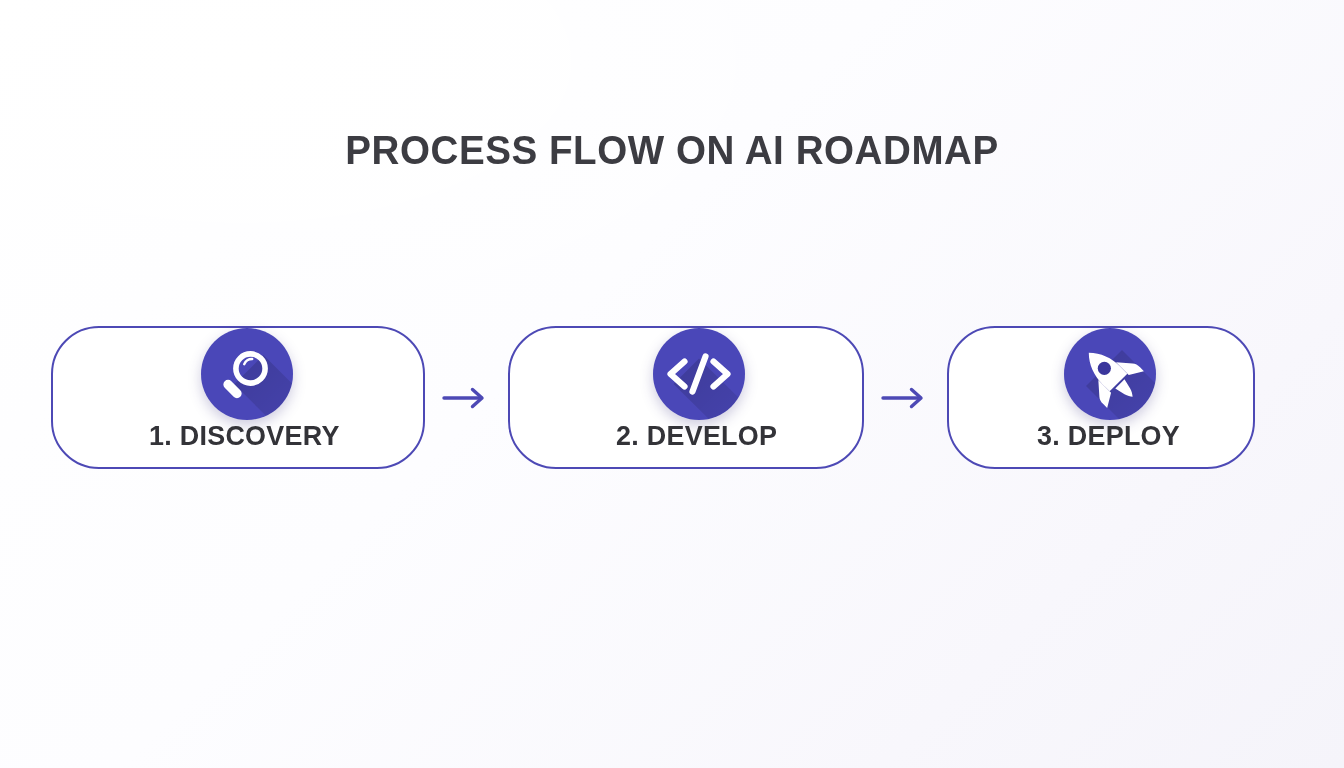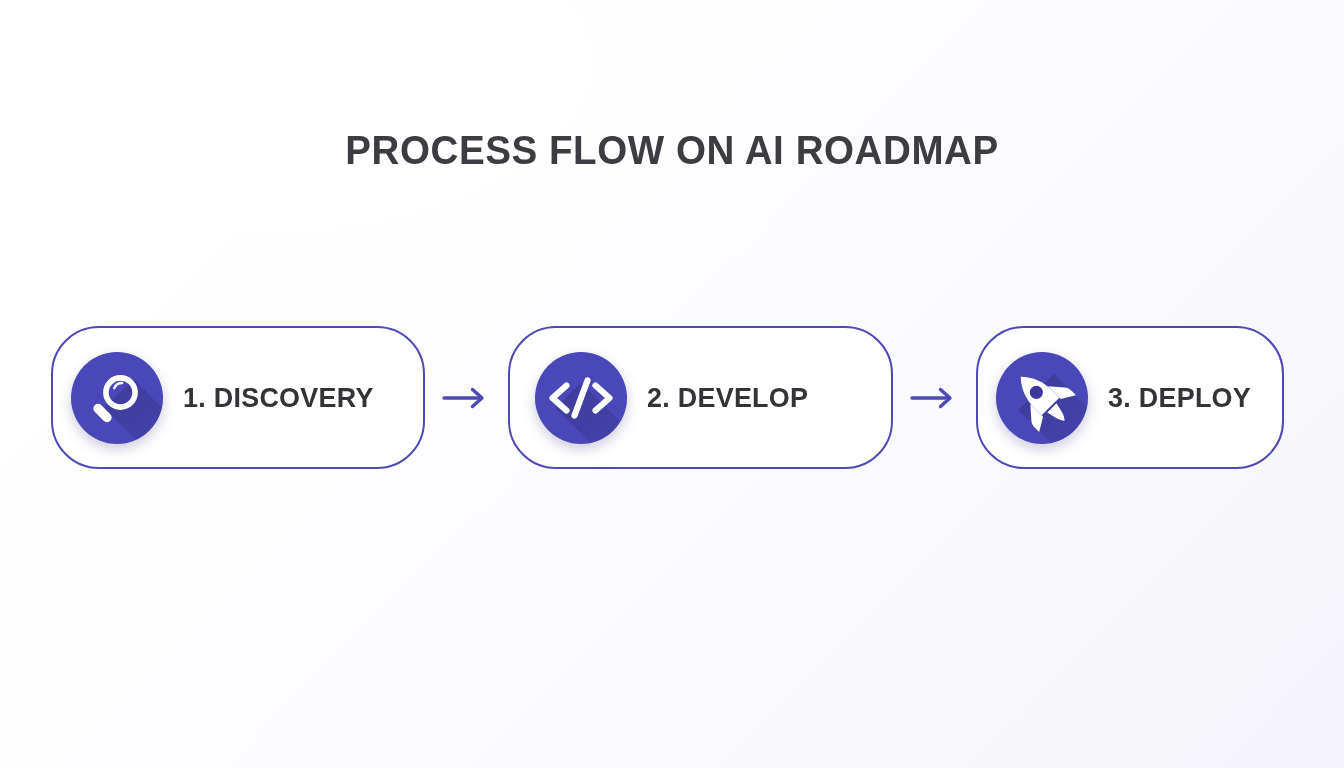--- a/index.html
+++ b/index.html
@@ -54,26 +54,26 @@
   }
 
   .card {
     position: relative;
     height: 143px;
     box-sizing: border-box;
     background: #ffffff;
     border: 2.5px solid #4d49b5;
     border-radius: 48px;
     display: flex;
-    flex-direction: row;
+    flex-direction: column;
     align-items: center;
     flex: 0 0 auto;
   }
   .card.c1 { width: 374px; }
-  .card.c2 { width: 385px; padding-left: 7px; }
+  .card.c2 { width: 356px; padding-left: 7px; }
   .card.c3 { width: 308px; }
 
   
   .icon-wrap {
     position: relative;
     width: 92px;
     height: 92px;
     margin-left: 18px;
     flex: 0 0 auto;
   }

